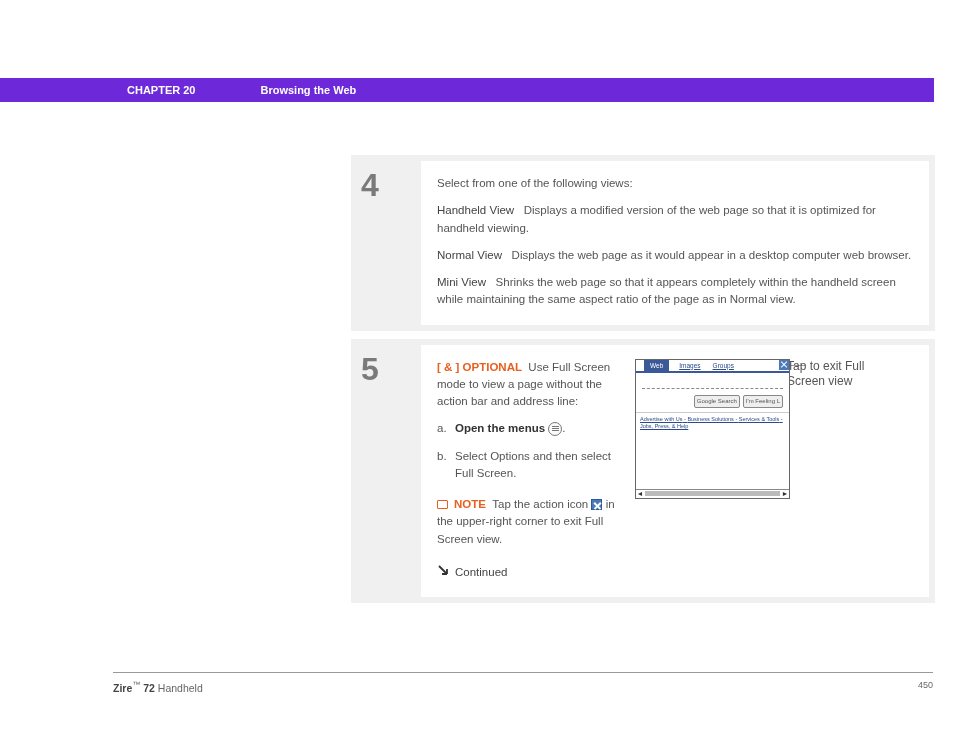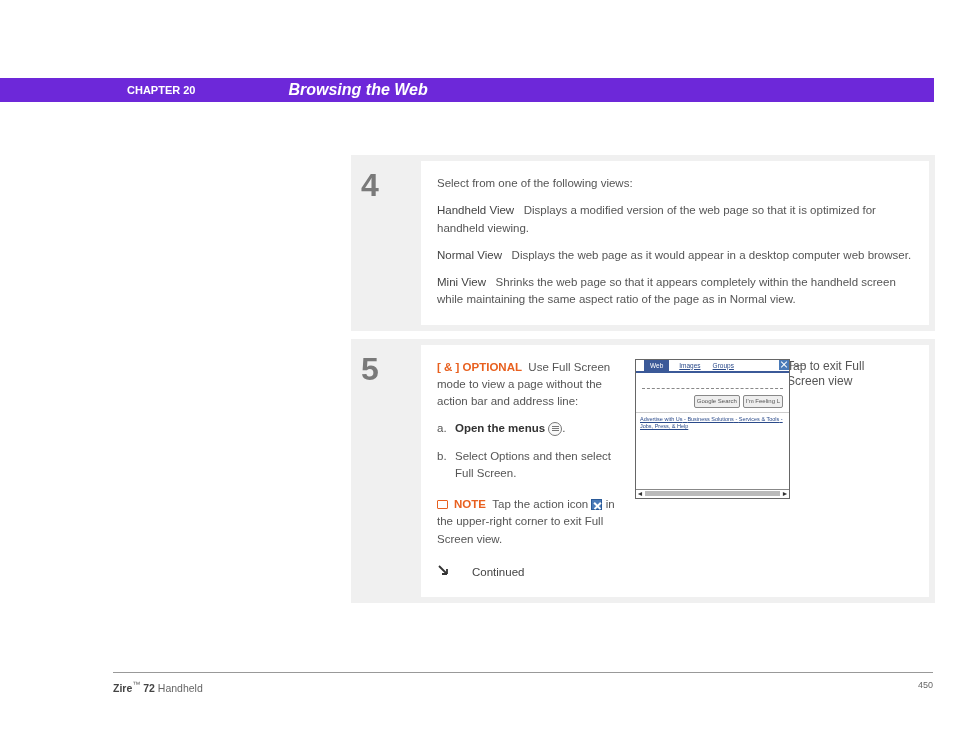--- a/index.html
+++ b/index.html
@@ -1,19 +1,19 @@
 <!DOCTYPE html>
 <html><head>
 <meta charset="utf-8">
 <style>
   * { box-sizing: border-box; margin: 0; padding: 0; }
   body { width: 954px; height: 738px; background: #fff; font-family: Arial, Helvetica, sans-serif; color: #4a4a4a; position: relative; }
   .header-bar { position: absolute; top: 78px; left: 0; width: 934px; height: 24px; background: #6d28d9; display: flex; align-items: center; }
   .chapter-label { color: #fff; font-weight: bold; font-size: 11px; margin-left: 127px; }
-  .section-title { color: #fff; font-weight: bold; font-size: 16px; margin-left: 93px; font-style: italic; }
+  .section-title { color: #fff; font-weight: bold; font-size: 11px; margin-left: 65px; }
   .content { position: absolute; top: 155px; left: 351px; width: 584px; }
   .step-block { background: #f0f0f0; display: flex; margin-bottom: 8px; }
   .step-num-col { width: 70px; padding: 12px 0 0 10px; }
   .step-num { font-size: 32px; font-weight: bold; color: #7a7a7a; }
   .step-body { background: #fff; margin: 6px 6px 6px 0; padding: 14px 16px 16px 16px; flex: 1; font-size: 11.5px; line-height: 1.5; color: #555; }
   .step-body p { margin-bottom: 10px; }
   .step-body p:last-child { margin-bottom: 0; }
   .bold { font-weight: normal; color: #444; }
   .step5-inner { display: flex; gap: 18px; }
   .step5-text { flex: 0 0 180px; }
@@ -27,21 +27,21 @@
   .open-menus-link { font-weight: bold; color: #333; }
   .menu-icon { display: inline-block; width: 14px; height: 14px; border: 1px solid #777; border-radius: 50%; vertical-align: middle; position: relative; background: #fafafa; }
   .menu-icon::before { content: ""; position: absolute; top: 3px; left: 3px; width: 7px; height: 1px; background: #777; box-shadow: 0 2px 0 #777, 0 4px 0 #777; }
   .note-flag { display: inline-block; width: 13px; height: 11px; position: relative; margin-right: 4px; vertical-align: middle; }
   .note-flag::before { content: ""; position: absolute; top: 1px; left: 0; width: 9px; height: 7px; border: 1.5px solid #e8601f; border-radius: 1px; }
   .note-label { color: #e8601f; font-weight: bold; }
   .square-x-icon { display: inline-block; width: 11px; height: 11px; background: #4a7ab8; position: relative; vertical-align: middle; border: 1px solid #2a5a98; }
   .square-x-icon::before, .square-x-icon::after { content: ""; position: absolute; top: 5px; left: 1px; width: 9px; height: 1.5px; background: #fff; }
   .square-x-icon::before { transform: rotate(45deg); }
   .square-x-icon::after { transform: rotate(-45deg); }
-  .continued-row { margin-top: 16px; display: flex; align-items: flex-start; gap: 23px; }
+  .continued-row { margin-top: 16px; display: flex; align-items: flex-start; gap: 6px; }
   .arrow-down-right { display: inline-block; width: 12px; height: 12px; position: relative; }
   .arrow-down-right svg { display: block; }
   .handheld-screen { border: 1px solid #666; width: 155px; height: 140px; background: #fff; position: relative; font-size: 7px; }
   .hh-close { position: absolute; top: 0; right: 0; width: 10px; height: 10px; background: #4a7ab8; }
   .hh-close::before, .hh-close::after { content: ""; position: absolute; top: 4px; left: 1px; width: 8px; height: 1px; background: #fff; }
   .hh-close::before { transform: rotate(45deg); }
   .hh-close::after { transform: rotate(-45deg); }
   .google-logo { text-align: center; padding: 8px 0 4px 0; font-size: 24px; font-weight: bold; font-family: Georgia, serif; letter-spacing: -1px; }
   .g1 { color: #3b78d8; } .g2 { color: #d84b3b; } .g3 { color: #efc330; } .g4 { color: #3b78d8; } .g5 { color: #45a845; } .g6 { color: #d84b3b; }
   .hh-tabs { display: flex; gap: 8px; padding: 0 8px; border-bottom: 2px solid #3b5998; font-size: 6.5px; }

